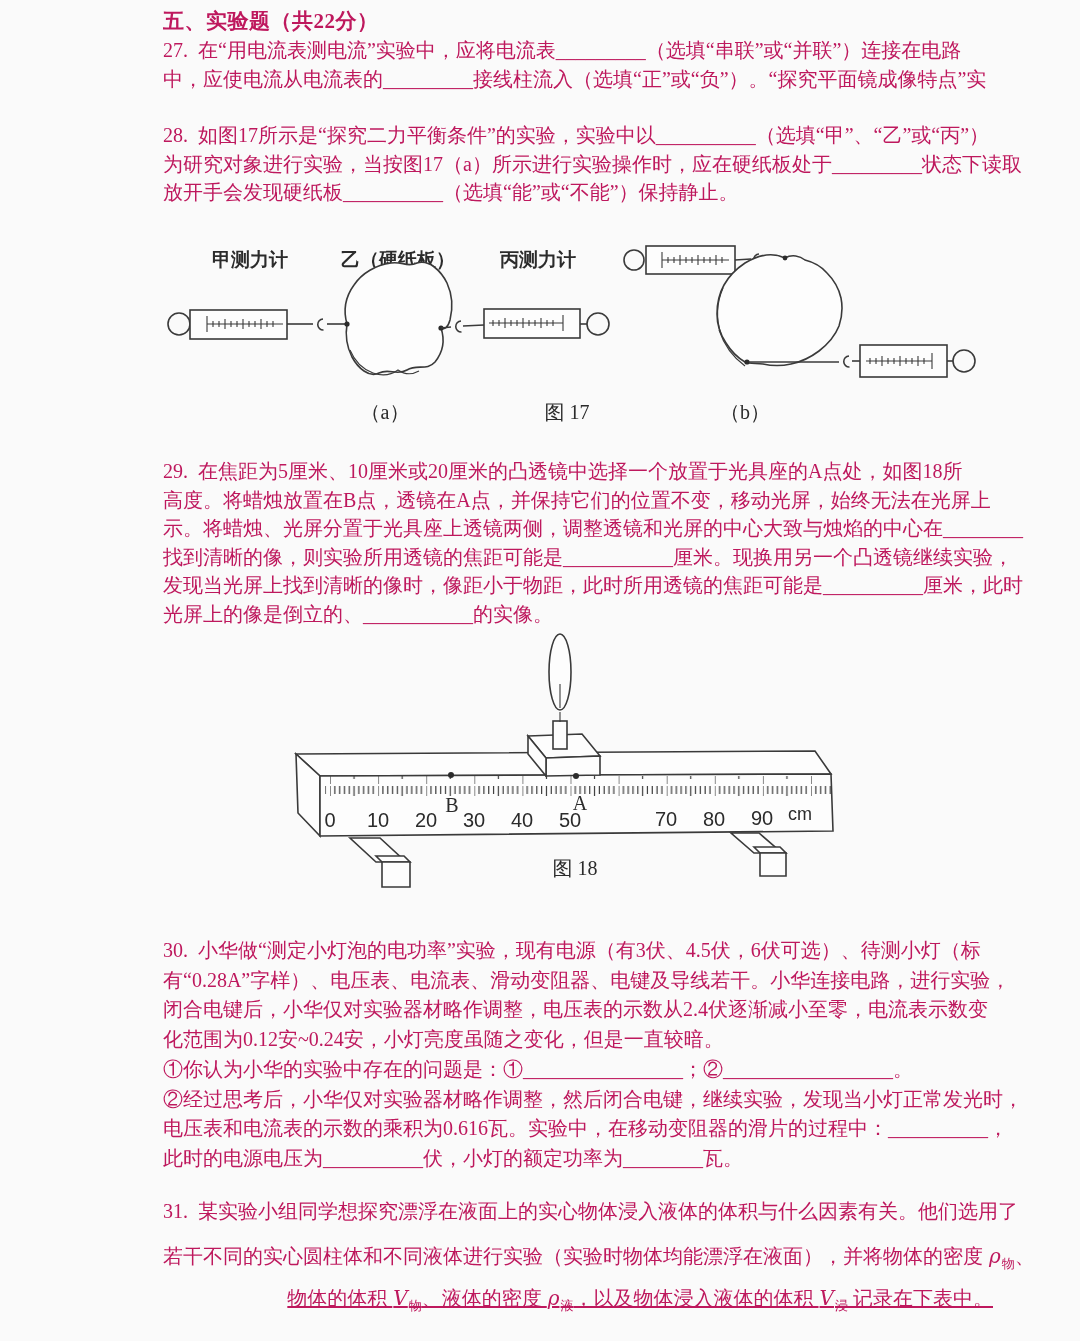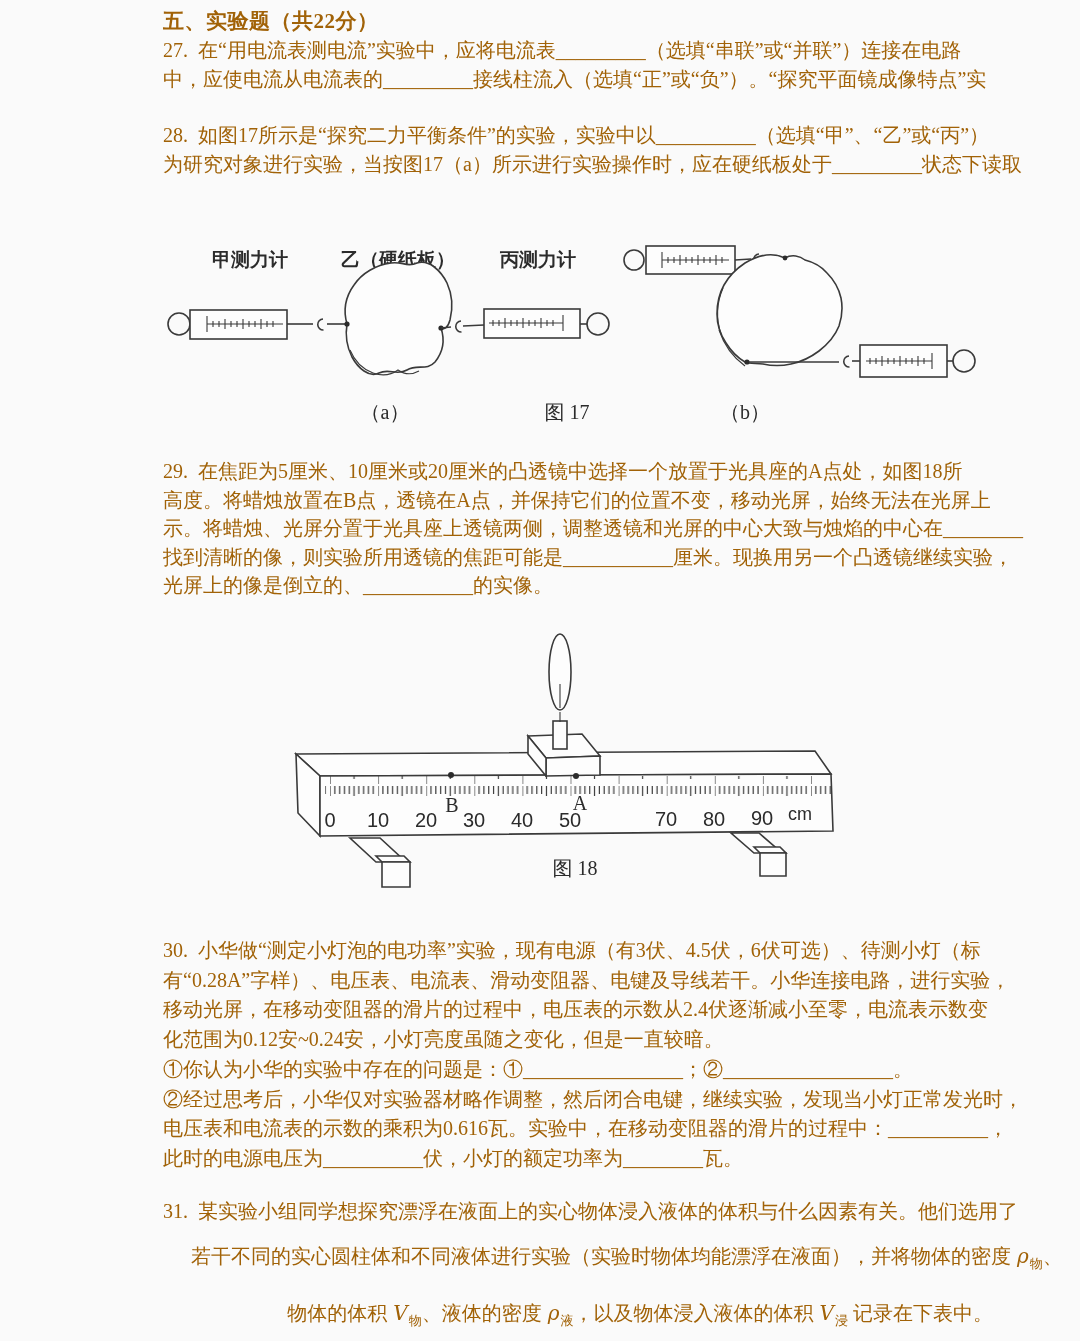--- a/index.html
+++ b/index.html
@@ -3,29 +3,29 @@
 <meta charset="utf-8">
 <style>
   * { margin:0; padding:0; box-sizing:border-box; }
   html,body { width:1080px; }
   body {
     font-family:"Liberation Serif","DejaVu Serif",serif;
     background:#ffffff;
   }
   .page {
     position:relative; width:1080px; height:1341px;
-    background:#fafafa; overflow:hidden; color:#a16207;
+    background:#fafafa; overflow:hidden; color:#be185d;
   }
   .block { position:absolute; left:163px; width:830px; }
   .heading { font-size:21px; font-weight:bold; letter-spacing:0.5px; }
   .line { white-space:pre; font-size:20px; line-height:28.6px; }
   .q30 .line { line-height:29.7px; }
   .q31 .line { line-height:30px;text-align:right; }
-  .mt1 { margin-top:15px;margin-left:28px; }
-  .mt2 { margin-top:19px; }
+  .mt1 { margin-top:15px; }
+  .mt2 { margin-top:4px;text-decoration:underline; }
   .var { font-style:italic; font-family:"DejaVu Serif",serif; padding:0 1px; }
   sub { font-size:13px; }
   .fig { position:absolute; }
   svg { display:block; }
   svg text { font-family:"Liberation Serif","DejaVu Serif",serif; fill:#2b2b2b; }
   .figlabel { font-size:19px; font-weight:600; }
   .caplabel { font-size:20px; }
   .scalenum { font-size:20px; font-family:"Liberation Sans","DejaVu Sans",sans-serif; }
   .ln { stroke:#3a3a3a; fill:none; stroke-width:1.6; }
   .lnthin { stroke:#3a3a3a; fill:none; stroke-width:1.1; }
@@ -40,20 +40,21 @@
   <div class="block heading" style="top:7px">五、实验题（共22分）</div>
 
   <div class="block q27" style="top:36px">
     <div class="line">27.  在“用电流表测电流”实验中，应将电流表_________（选填“串联”或“并联”）连接在电路</div>
     <div class="line">中，应使电流从电流表的_________接线柱流入（选填“正”或“负”）。“探究平面镜成像特点”实</div>
   </div>
 
   <div class="block q28" style="top:121px">
     <div class="line">28.  如图17所示是“探究二力平衡条件”的实验，实验中以__________（选填“甲”、“乙”或“丙”）</div>
     <div class="line">为研究对象进行实验，当按图17（a）所示进行实验操作时，应在硬纸板处于_________状态下读取</div>
+    <div class="line">放开手会发现硬纸板__________（选填“能”或“不能”）保持静止。</div>
   </div>
 
   <div class="fig" style="left:155px; top:242px">
     <svg width="860" height="192" viewBox="0 0 860 192">
 
       <text class="figlabel" x="95" y="24" text-anchor="middle">甲测力计</text>
       <text class="figlabel" x="243" y="24" text-anchor="middle">乙（硬纸板）</text>
       <text class="figlabel" x="383" y="24" text-anchor="middle">丙测力计</text>
 
       <g>
@@ -166,20 +167,21 @@
       <text class="caplabel" x="412" y="177" text-anchor="middle">图 17</text>
       <text class="caplabel" x="590" y="177" text-anchor="middle">（b）</text>
     </svg>
   </div>
 
   <div class="block q29" style="top:457px">
     <div class="line">29.  在焦距为5厘米、10厘米或20厘米的凸透镜中选择一个放置于光具座的A点处，如图18所</div>
     <div class="line">高度。将蜡烛放置在B点，透镜在A点，并保持它们的位置不变，移动光屏，始终无法在光屏上</div>
     <div class="line">示。将蜡烛、光屏分置于光具座上透镜两侧，调整透镜和光屏的中心大致与烛焰的中心在________</div>
     <div class="line">找到清晰的像，则实验所用透镜的焦距可能是___________厘米。现换用另一个凸透镜继续实验，</div>
+    <div class="line">发现当光屏上找到清晰的像时，像距小于物距，此时所用透镜的焦距可能是__________厘米，此时</div>
     <div class="line">光屏上的像是倒立的、___________的实像。</div>
   </div>
 
   <div class="fig" style="left:288px; top:626px">
     <svg width="580" height="268" viewBox="0 0 580 268">
       <defs>
         <pattern id="ticks" x="42" y="0" width="48.1" height="20" patternUnits="userSpaceOnUse">
           <g stroke="#3a3a3a" stroke-width="1.2">
             <line x1="0" y1="0" x2="0" y2="18"></line>
             <line x1="4.81" y1="0" x2="4.81" y2="8"></line>
@@ -245,21 +247,21 @@
         <polygon class="shape" points="472,227 498,227 498,250 472,250"></polygon>
       </g>
 
       <text class="caplabel" x="287" y="249" text-anchor="middle">图 18</text>
     </svg>
   </div>
 
   <div class="block q30" style="top:936px">
     <div class="line">30.  小华做“测定小灯泡的电功率”实验，现有电源（有3伏、4.5伏，6伏可选）、待测小灯（标</div>
     <div class="line">有“0.28A”字样）、电压表、电流表、滑动变阻器、电键及导线若干。小华连接电路，进行实验，</div>
-    <div class="line">移动光屏，在移动变阻器的滑片的过程中，电压表的示数从2.4伏逐渐减小至零，电流表示数变</div>
+    <div class="line">闭合电键后，小华仅对实验器材略作调整，电压表的示数从2.4伏逐渐减小至零，电流表示数变</div>
     <div class="line">化范围为0.12安~0.24安，小灯亮度虽随之变化，但是一直较暗。</div>
     <div class="line">①你认为小华的实验中存在的问题是：①________________；②_________________。</div>
     <div class="line">②经过思考后，小华仅对实验器材略作调整，然后闭合电键，继续实验，发现当小灯正常发光时，</div>
     <div class="line">电压表和电流表的示数的乘积为0.616瓦。实验中，在移动变阻器的滑片的过程中：__________，</div>
     <div class="line">此时的电源电压为__________伏，小灯的额定功率为________瓦。</div>
   </div>
 
   <div class="block q31" style="top:1196px">
     <div class="line">31.  某实验小组同学想探究漂浮在液面上的实心物体浸入液体的体积与什么因素有关。他们选用了</div>
     <div class="line mt1"><span>若干不同的实心圆柱体和不同液体进行实验（实验时物体均能漂浮在液面），并将物体的密度 </span><span class="var">ρ</span><sub>物</sub><span>、</span></div>

